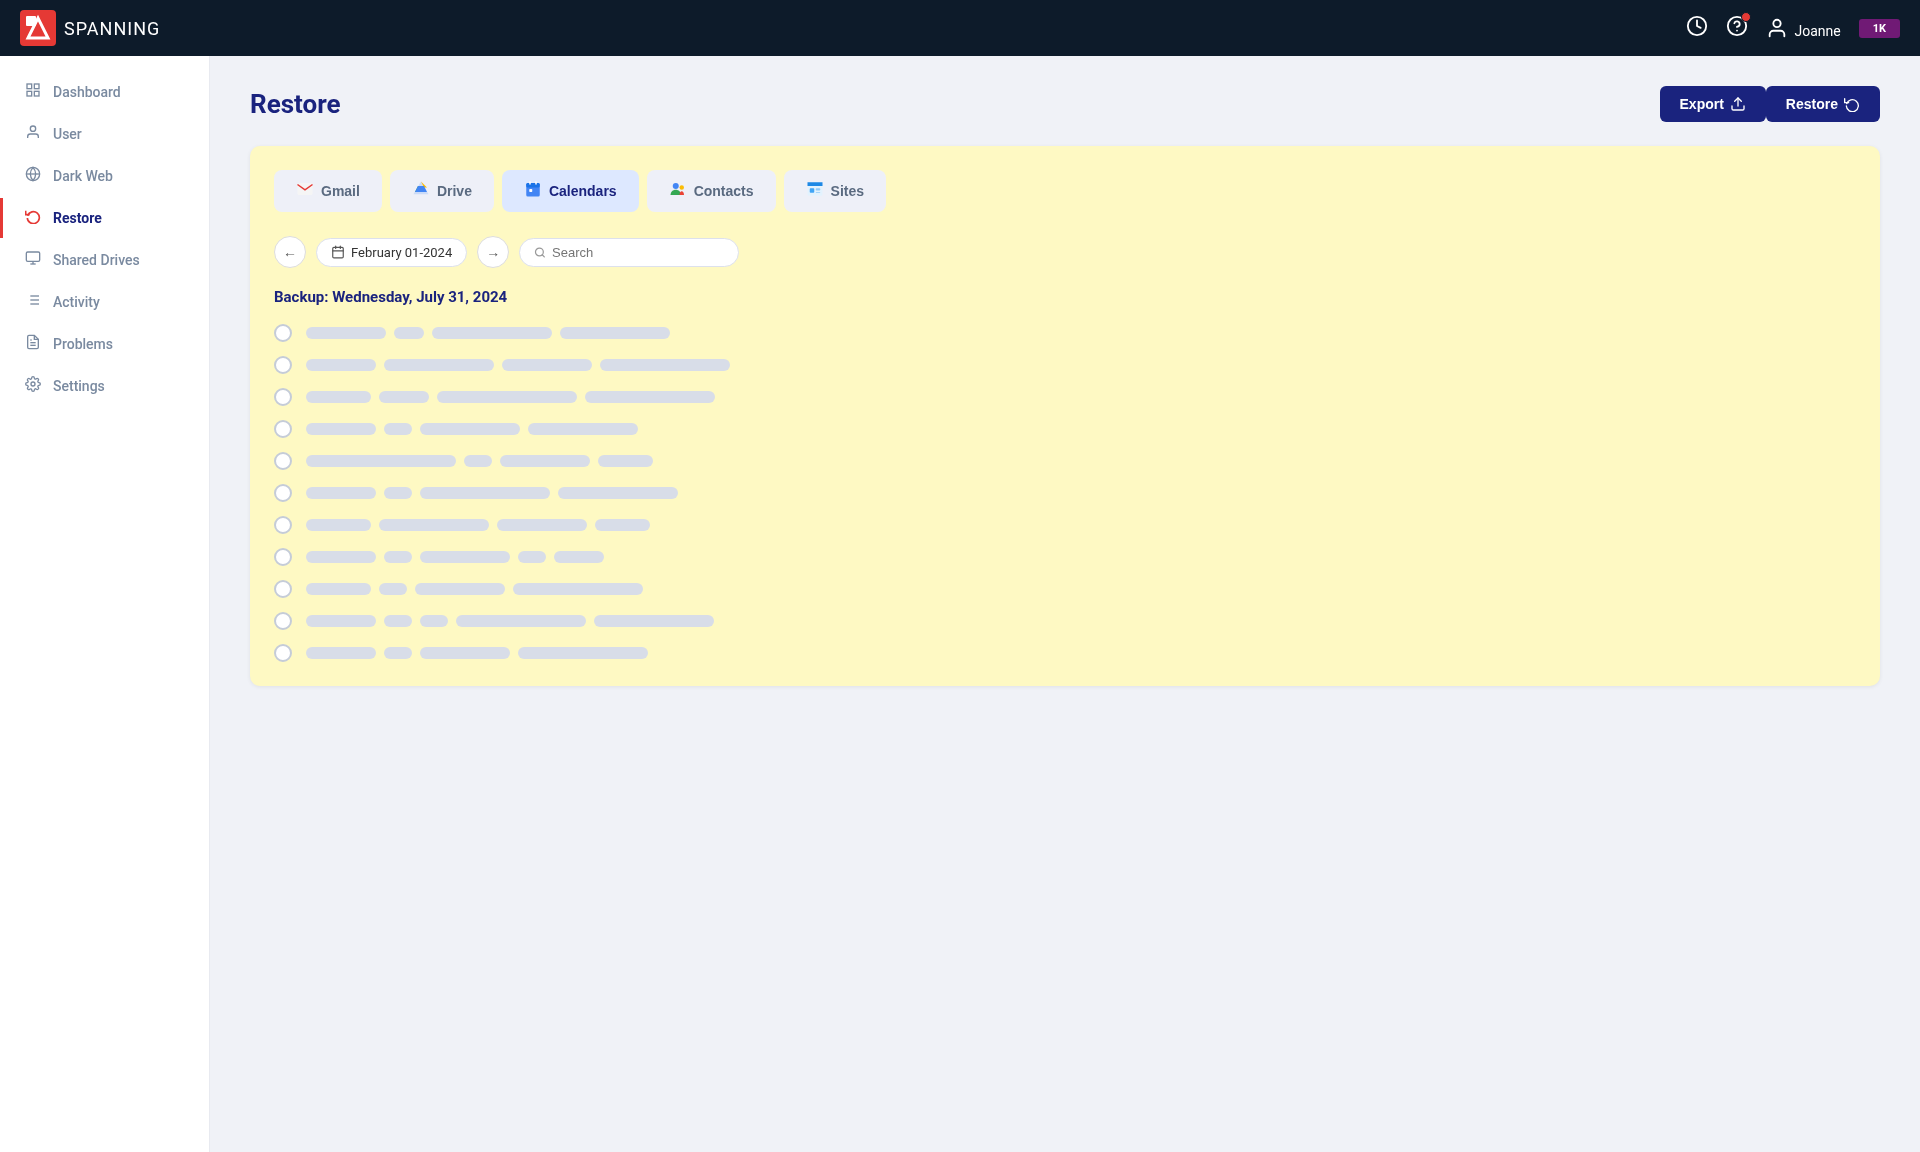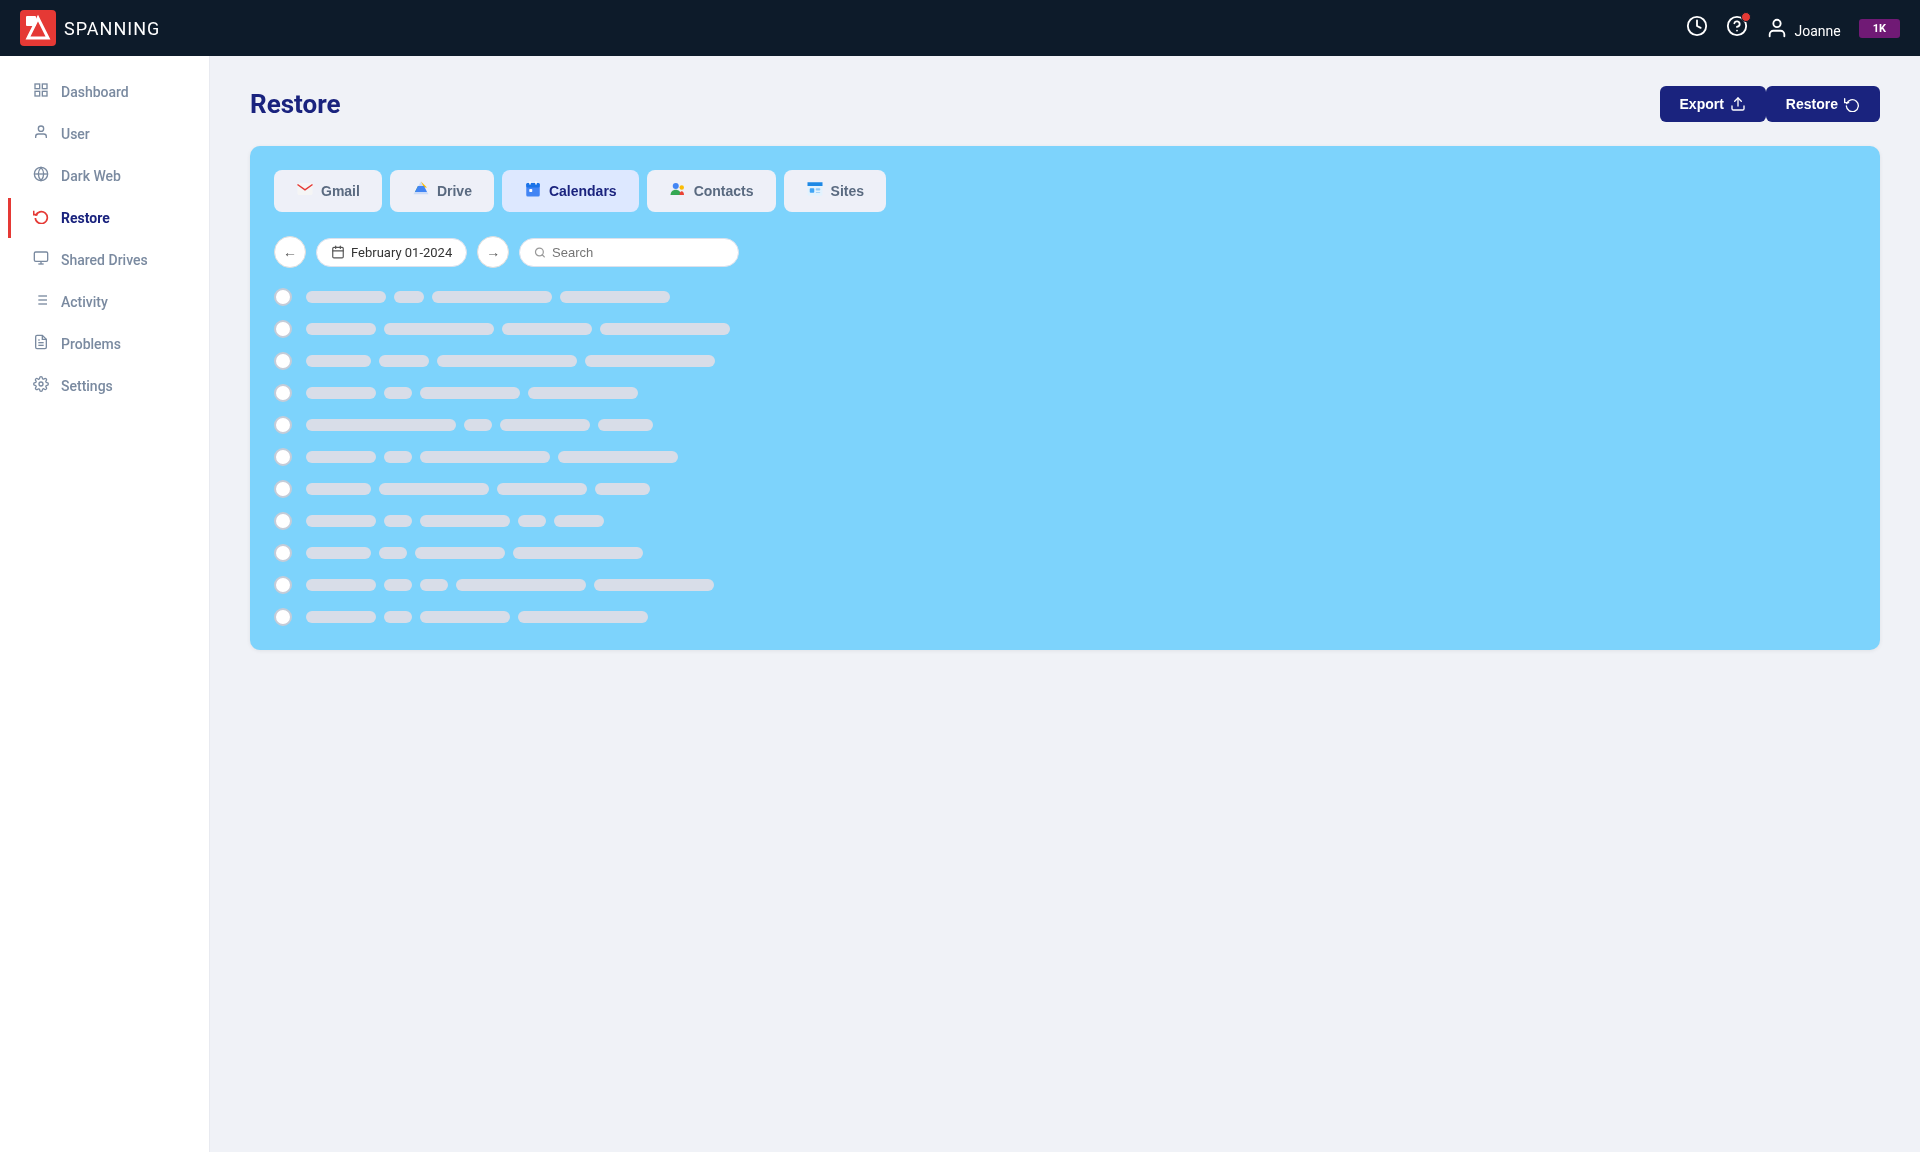--- a/index.html
+++ b/index.html
@@ -71,21 +71,21 @@
       display: flex;
       flex: 1;
       overflow: hidden;
     }
 
     
     .sidebar {
       width: 210px;
       background: #fff;
       flex-shrink: 0;
-      padding: 16px 8px;
+      padding: 16px 0;
       display: flex;
       flex-direction: column;
       gap: 2px;
       border-right: 1px solid #e8eaf0;
     }
     .sidebar-item {
       display: flex;
       align-items: center;
       gap: 10px;
       padding: 10px 20px;
@@ -140,21 +140,21 @@
       font-weight: 600;
       cursor: pointer;
     }
     .btn-dark {
       background: #1a237e;
       color: #fff;
     }
 
     
     .content-card {
-      background: #7dd3fc;
+      background: #fef9c3;
       border-radius: 10px;
       padding: 24px;
       box-shadow: 0 1px 4px rgba(0,0,0,0.07);
     }
 
     
     .tabs {
       display: flex;
       gap: 8px;
       margin-bottom: 24px;
@@ -476,20 +476,21 @@
         <button class="nav-btn">→</button>
         <div class="search-box">
           <svg width="13" height="13" viewBox="0 0 24 24" fill="none" stroke="#999" stroke-width="2.5" stroke-linecap="round" stroke-linejoin="round">
             <circle cx="11" cy="11" r="8"></circle>
             <line x1="21" y1="21" x2="16.65" y2="16.65"></line>
           </svg>
           <input type="text" placeholder="Search" style="">
         </div>
       </div>
 
+      <div class="backup-title">Backup: Wednesday, July 31, 2024</div>
 
       <div class="calendar-list" id="skeleton-list">
           <div class="calendar-row">
             <div class="radio-circle"></div>
             <div class="skeleton-group">
               <div class="skel" style="width: 80px;"></div>
               <div class="skel" style="width: 30px;"></div>
               <div class="skel" style="width: 120px;"></div>
               <div class="skel" style="width: 110px;"></div>
             </div>

